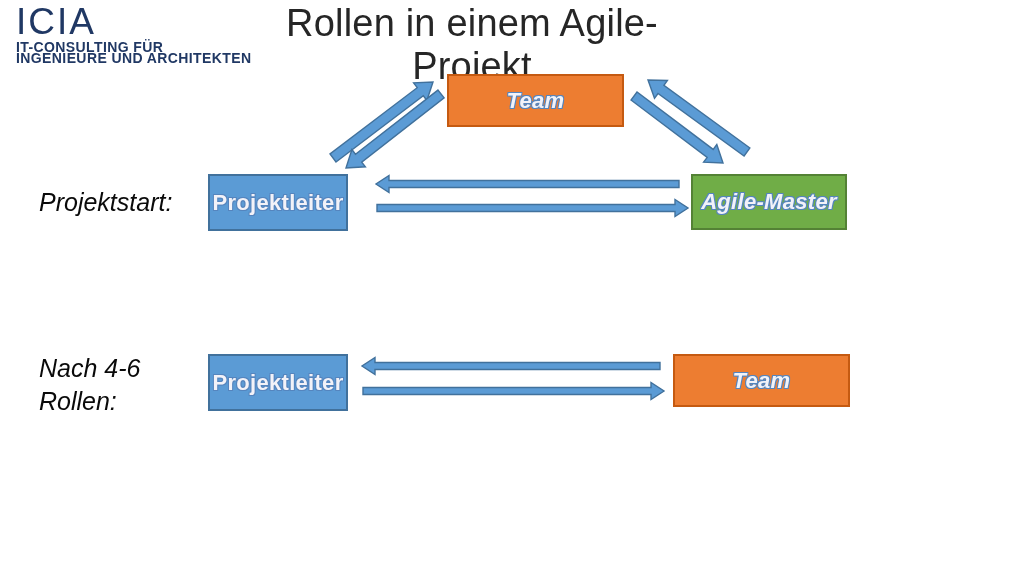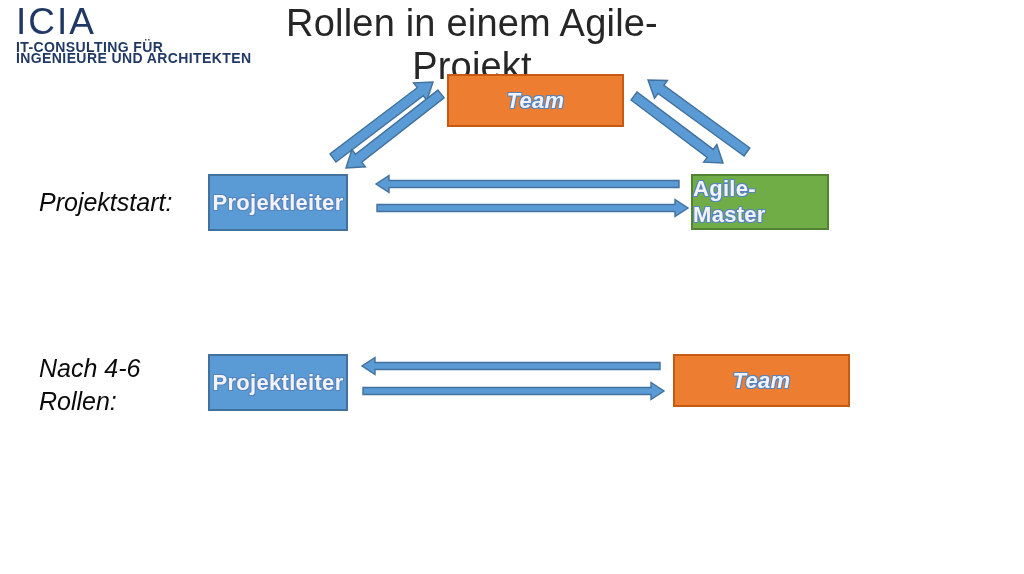--- a/index.html
+++ b/index.html
@@ -129,18 +129,18 @@
       <polygon points="631,100 707.2,157.4 703.6,162.2 723,163 716.8,144.6 713.2,149.4 637,92"></polygon>
       <polygon points="679,180.5 389,180.5 389,175.5 376,184 389,192.5 389,187.5 679,187.5"></polygon>
       <polygon points="377,211.5 675,211.5 675,216.5 688,208 675,199.5 675,204.5 377,204.5"></polygon>
       <polygon points="660,362.5 375,362.5 375,357.5 362,366 375,374.5 375,369.5 660,369.5"></polygon>
       <polygon points="363,394.5 651,394.5 651,399.5 664,391 651,382.5 651,387.5 363,387.5"></polygon>
     </svg>
 
   <div id="box-layer">
       <div class="shape orange" style="left: 447px; top: 74px; width: 177px; height: 53px;">Team</div>
       <div class="shape blue" style="left: 208px; top: 174px; width: 140px; height: 57px;">Projektleiter</div>
-      <div class="shape green" style="left: 691px; top: 174px; width: 138px; height: 56px;">Agile-Master</div>
+      <div class="shape green" style="left: 691px; top: 174px; width: 156px; height: 56px; font-style: italic;">Agile-Master</div>
       <div class="shape blue" style="left: 208px; top: 354px; width: 140px; height: 57px;">Projektleiter</div>
       <div class="shape orange" style="left: 673px; top: 354px; width: 177px; height: 53px;">Team</div>
     </div>
 
 </div>
 
 </body></html>

